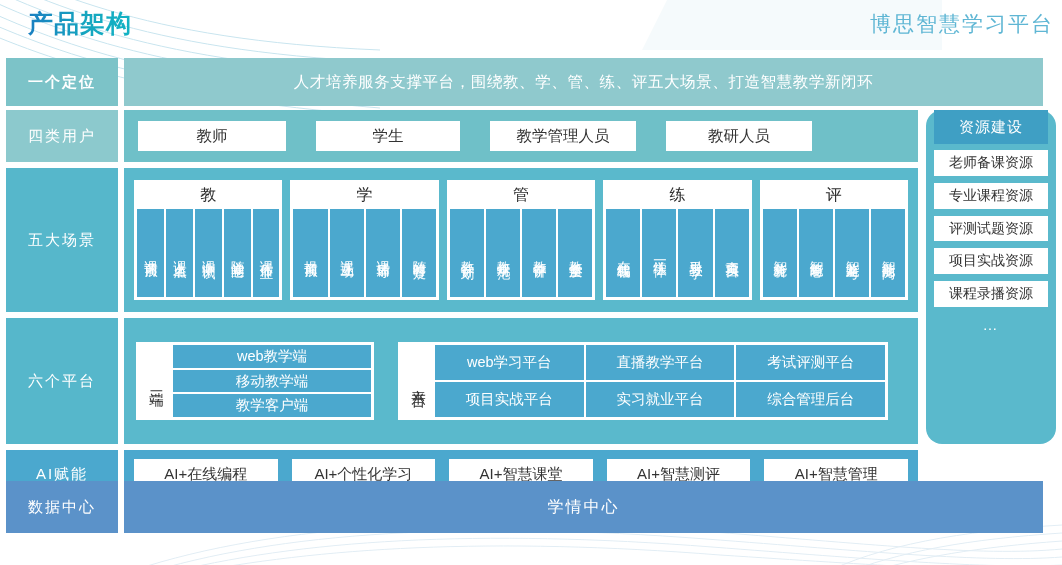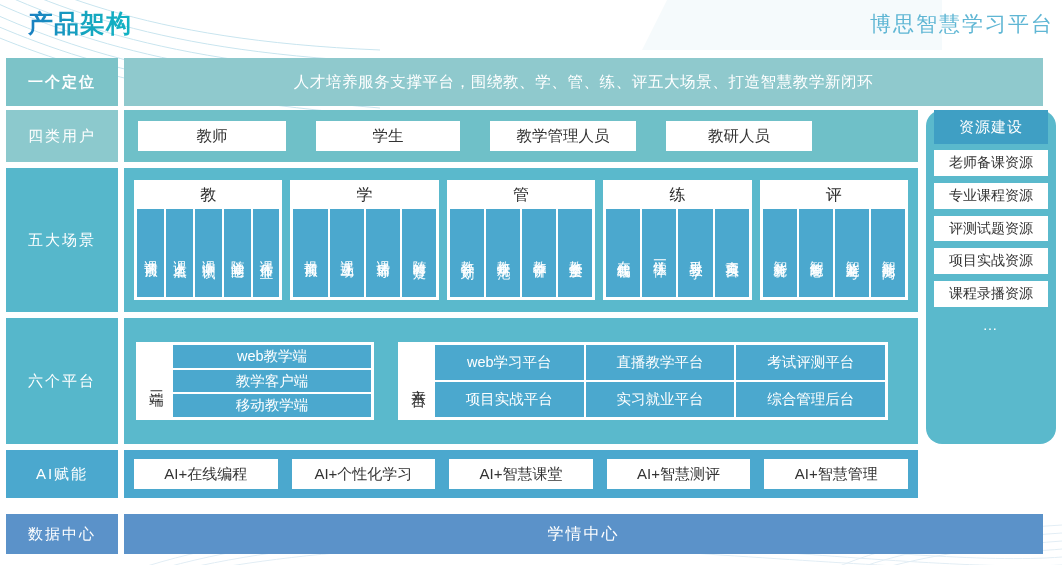--- a/index.html
+++ b/index.html
@@ -37,21 +37,21 @@
     color:#ffffff;font-size:15px;letter-spacing:2px;white-space:nowrap;
   }
   .band{position:absolute;left:124px;}
 
   
   .r1{top:58px;height:48px;}
   .r2{top:110px;height:52px;}
   .r3{top:168px;height:144px;}
   .r4{top:318px;height:126px;}
   .r5{top:450px;height:48px;}
-  .r6{top:514px;height:40px;}
+  .r6{top:481px;height:52px;}
 
   .band-w-main{width:794px;}
   .band-w-full{width:919px;}
 
   
   #row1-band{background:#8fc9cd;display:flex;align-items:center;justify-content:center;}
   #tagline{color:#ffffff;font-size:15.5px;letter-spacing:.6px;white-space:nowrap;}
 
   
   #row2-band{background:#6fc0c8;display:flex;align-items:center;gap:4px;padding:0 14px;box-sizing:border-box;}
@@ -252,22 +252,22 @@
   </div>
 
 </div>
 
 <div class="band r4 band-w-main" id="row4-band">
 
   <div class="plat-group" id="plat-group-three">
     <div class="plat-vlabel">三端</div>
     <div class="plat-stack">
       <div class="plat-item">web教学端</div>
+      <div class="plat-item">移动教学端</div>
       <div class="plat-item">教学客户端</div>
-      <div class="plat-item">移动教学端</div>
     </div>
   </div>
 
   <div class="plat-group" id="plat-group-six">
     <div class="plat-vlabel">六平台</div>
     <div class="plat-grid">
       <div class="plat-item">web学习平台</div>
       <div class="plat-item">直播教学平台</div>
       <div class="plat-item">考试评测平台</div>
       <div class="plat-item">项目实战平台</div>

